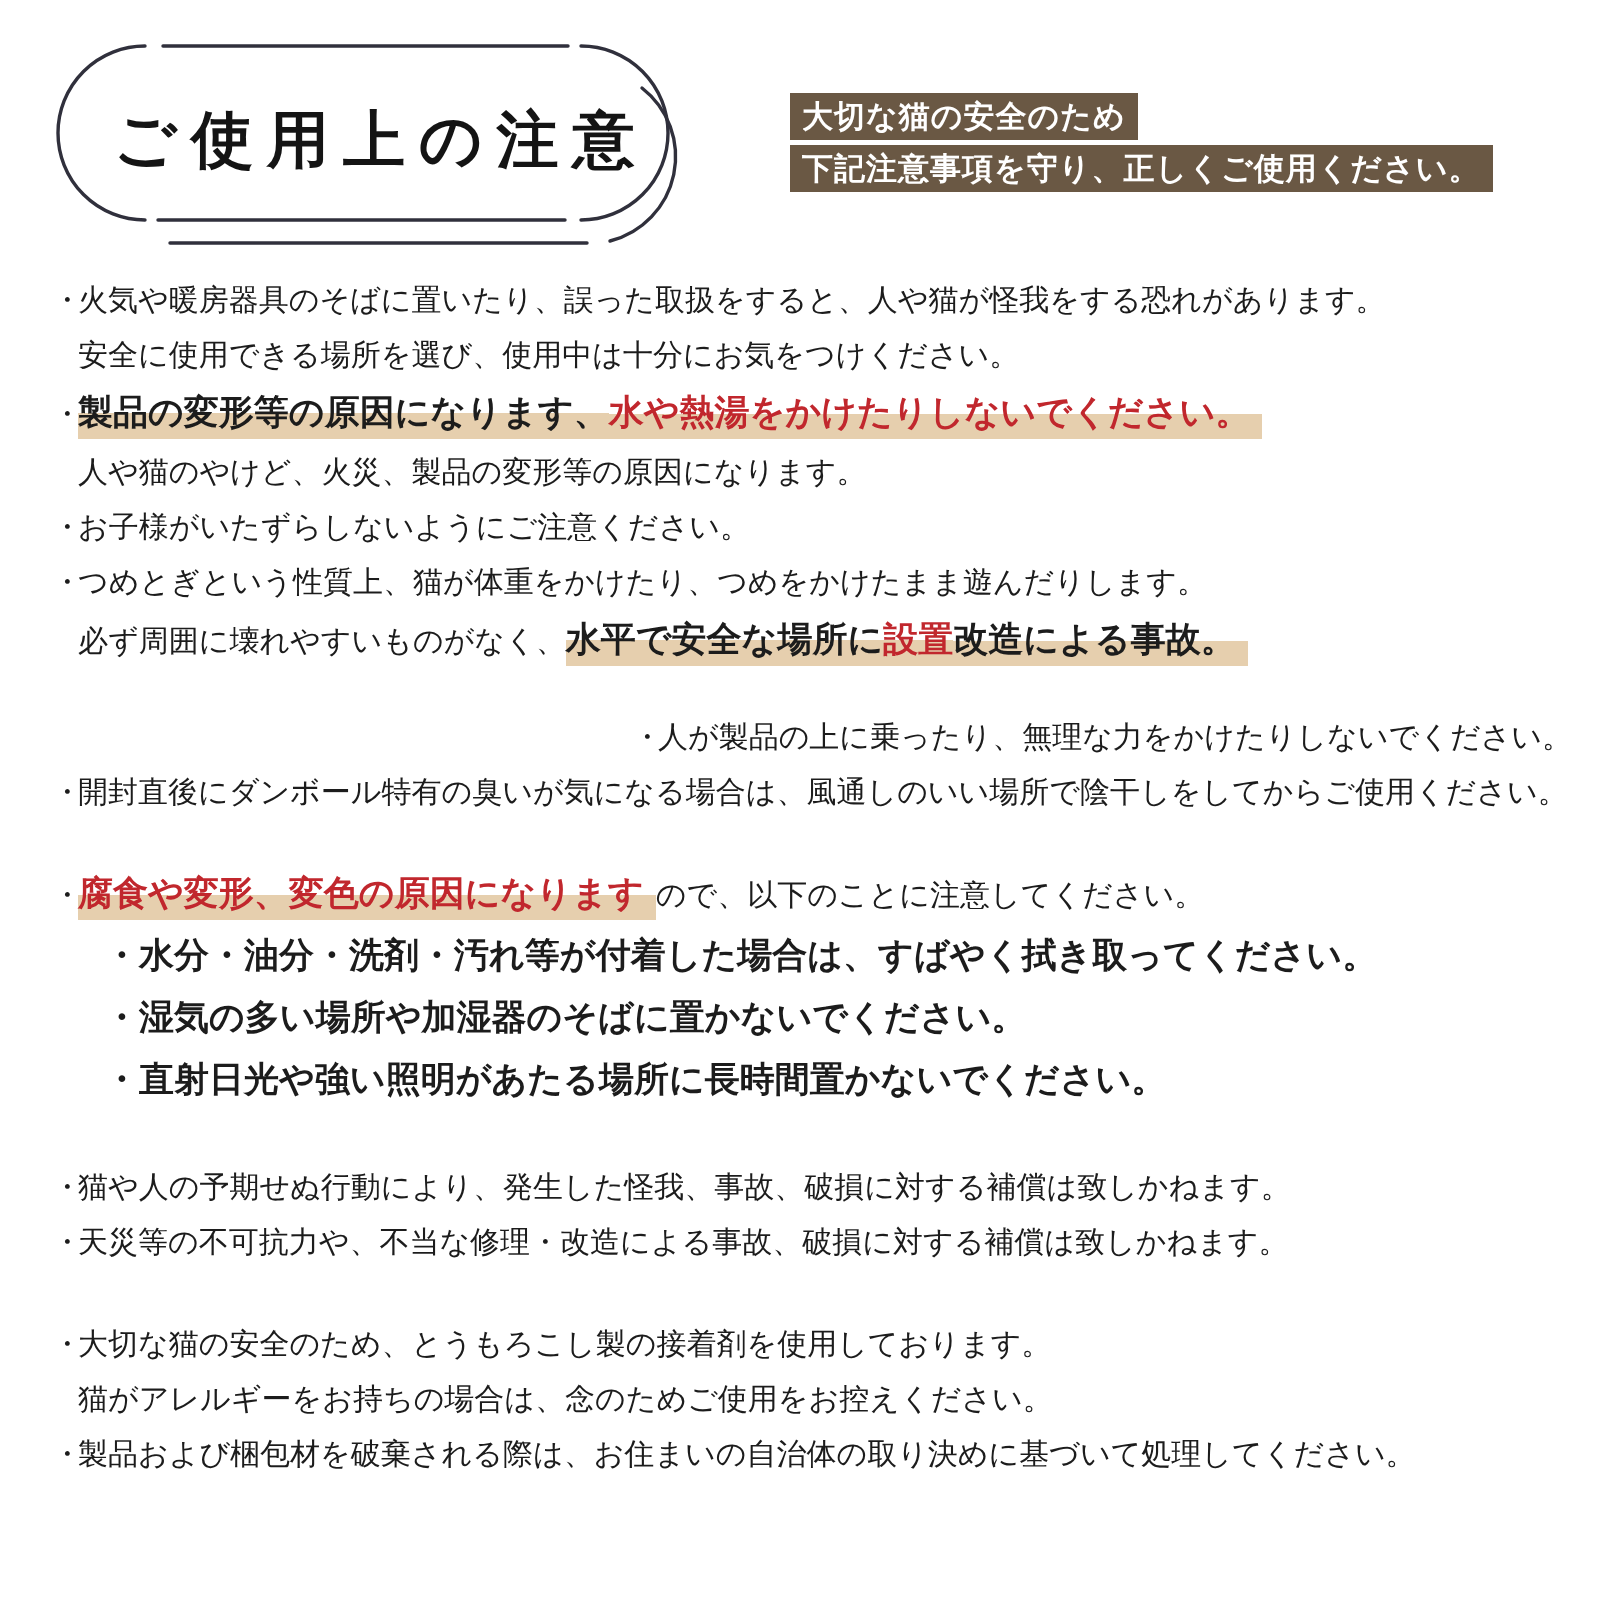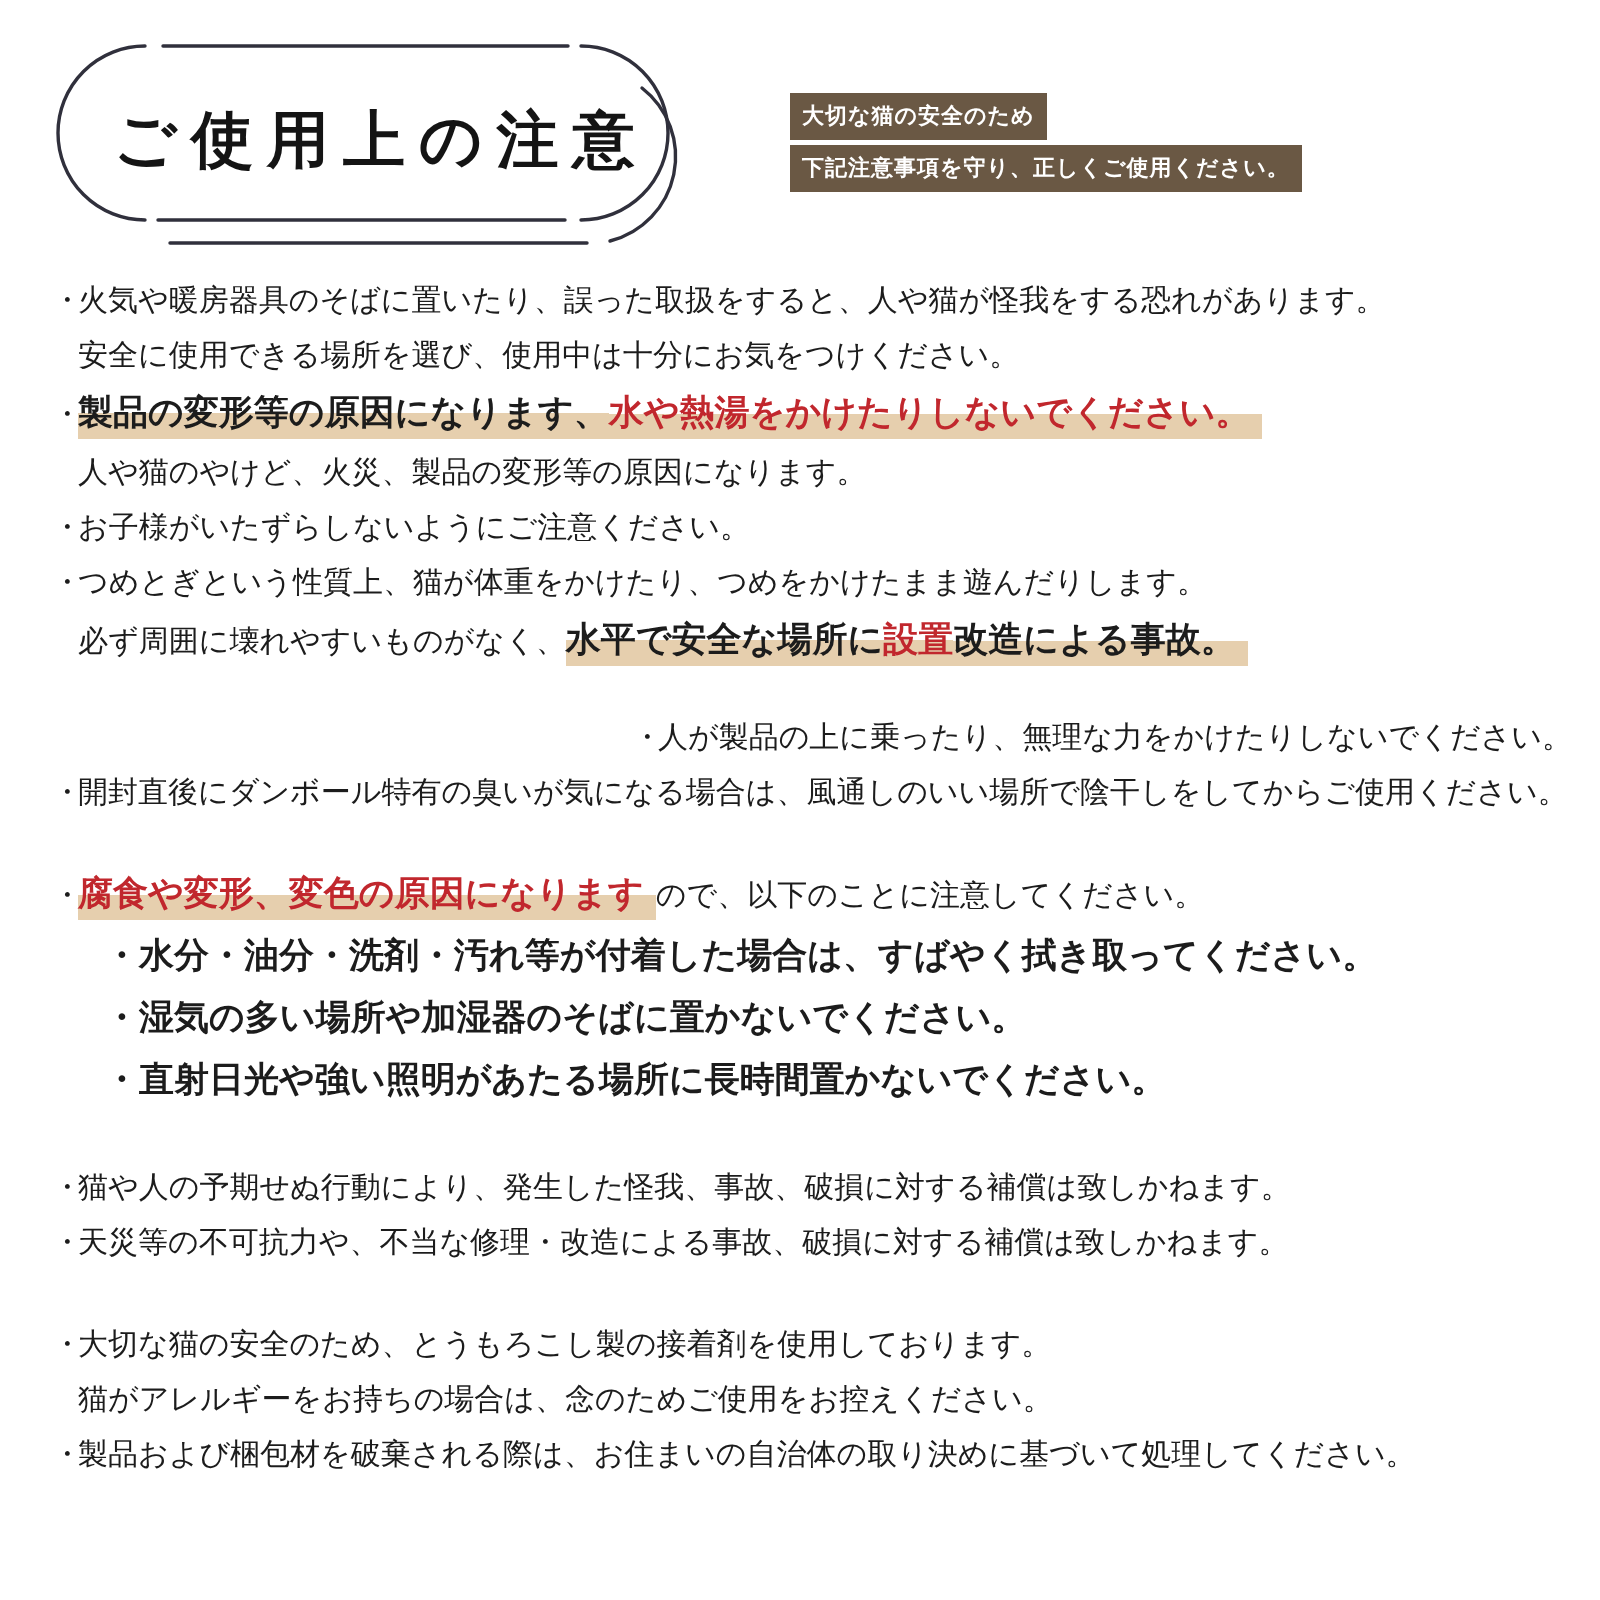--- a/index.html
+++ b/index.html
@@ -16,21 +16,21 @@
   .title-text {
     position:absolute; left:58px; top:60px; width:586px;
     text-align:center; font-size:62px; font-weight:700;
     letter-spacing:14px; color:#141414; white-space:nowrap;
   }
 
   
   .badges { position:absolute; left:790px; top:93px; }
   .badge {
     display:table; background:#6a5844; color:#ffffff;
-    font-size:22px; font-weight:600; line-height:34px;
+    font-size:31px; font-weight:600; line-height:34px;
     padding:6px 12px 7px 12px; margin-bottom:5px; letter-spacing:1px;
     white-space:nowrap;
   }
 
   
   .notices { position:absolute; left:52px; top:272px; width:1520px; }
   .line { white-space:nowrap; font-size:30px; line-height:55px; font-weight:400; }
   .line.em-line { line-height:60px; }
   .ind1 { padding-left:26px; }
   .ind2 { padding-left:52px; }

